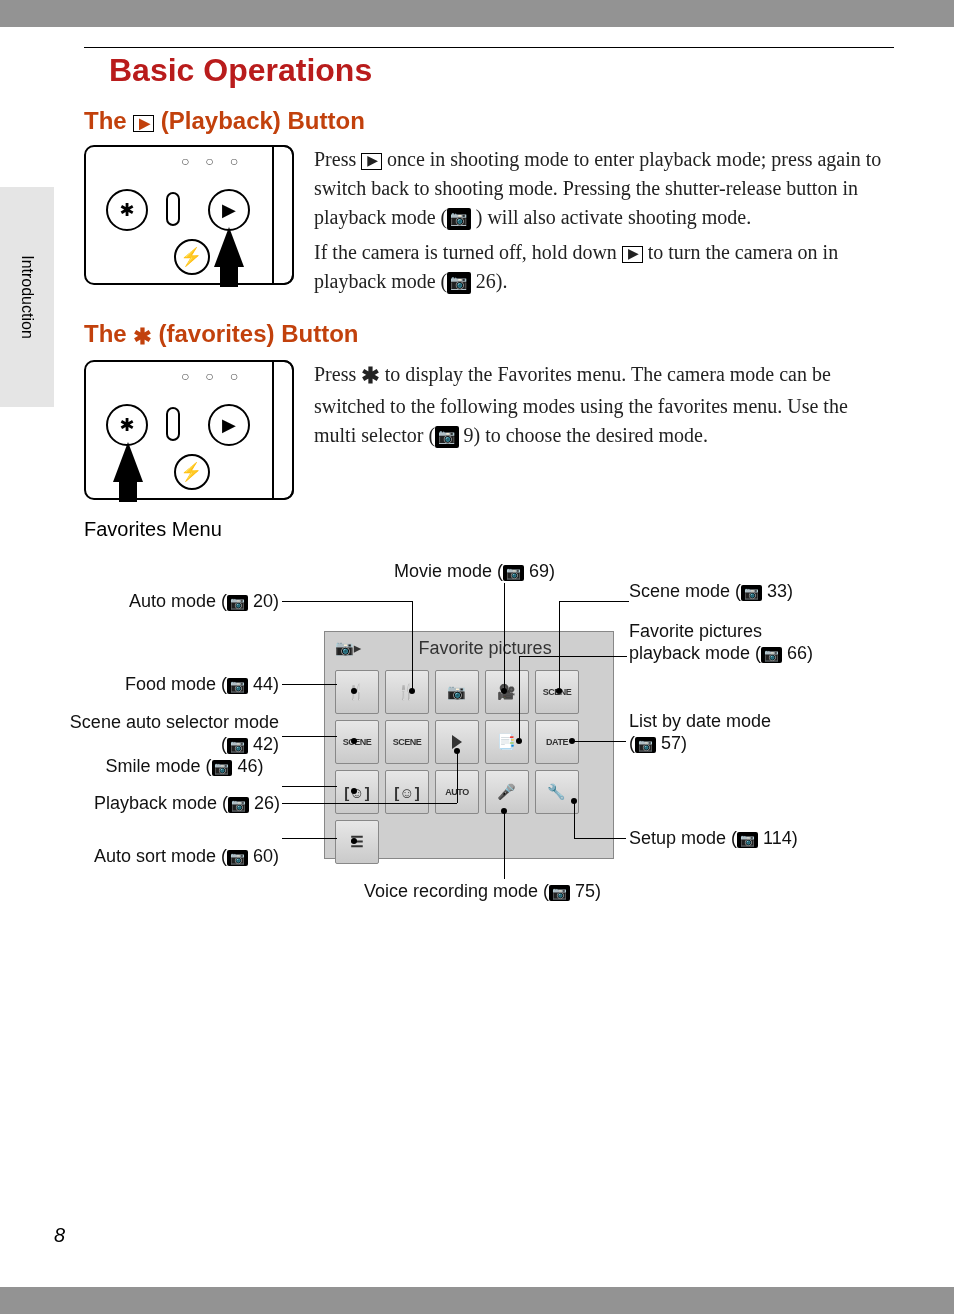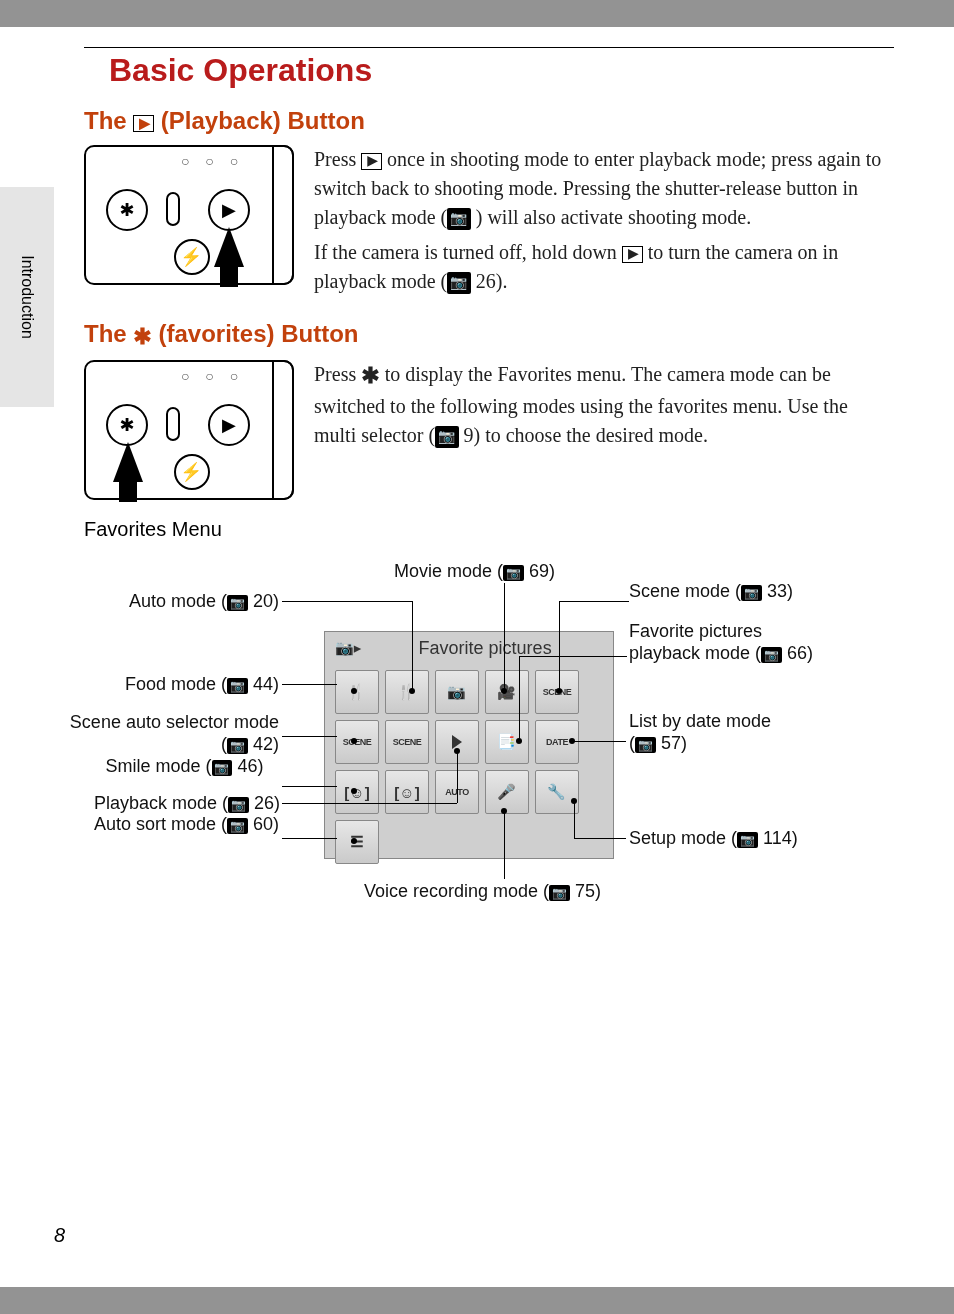--- a/index.html
+++ b/index.html
@@ -391,21 +391,21 @@
       <div class="leader" style="left:218px; top:225px; width:55px;"></div>
       <div class="dot" style="left:290px; top:230px;"></div>
 
       <div class="label" style="left:30px; top:232px; text-align:right; width:185px;">
         <span>Playback mode (</span><span class="cam">📷</span> <span>26</span><span>)</span>
       </div>
       <div class="leader" style="left:218px; top:242px; width:175px;"></div>
       <div class="leader-v" style="left:393px; top:190px; height:52px;"></div>
       <div class="dot" style="left:393px; top:190px;"></div>
 
-      <div class="label" style="left:20px; top:253px; text-align:right; width:195px;">
+      <div class="label" style="left:20px; top:285px; text-align:right; width:195px;">
         <span>Auto sort mode (</span><span class="cam">📷</span> <span>60</span><span>)</span>
       </div>
       <div class="leader" style="left:218px; top:277px; width:55px;"></div>
       <div class="dot" style="left:290px; top:280px;"></div>
 
       <div class="label" style="left:330px; top:0px;">
         <span>Movie mode (</span><span class="cam">📷</span> <span>69</span><span>)</span>
       </div>
       <div class="leader-v" style="left:440px; top:22px; height:108px;"></div>
       <div class="dot" style="left:440px; top:130px;"></div>

